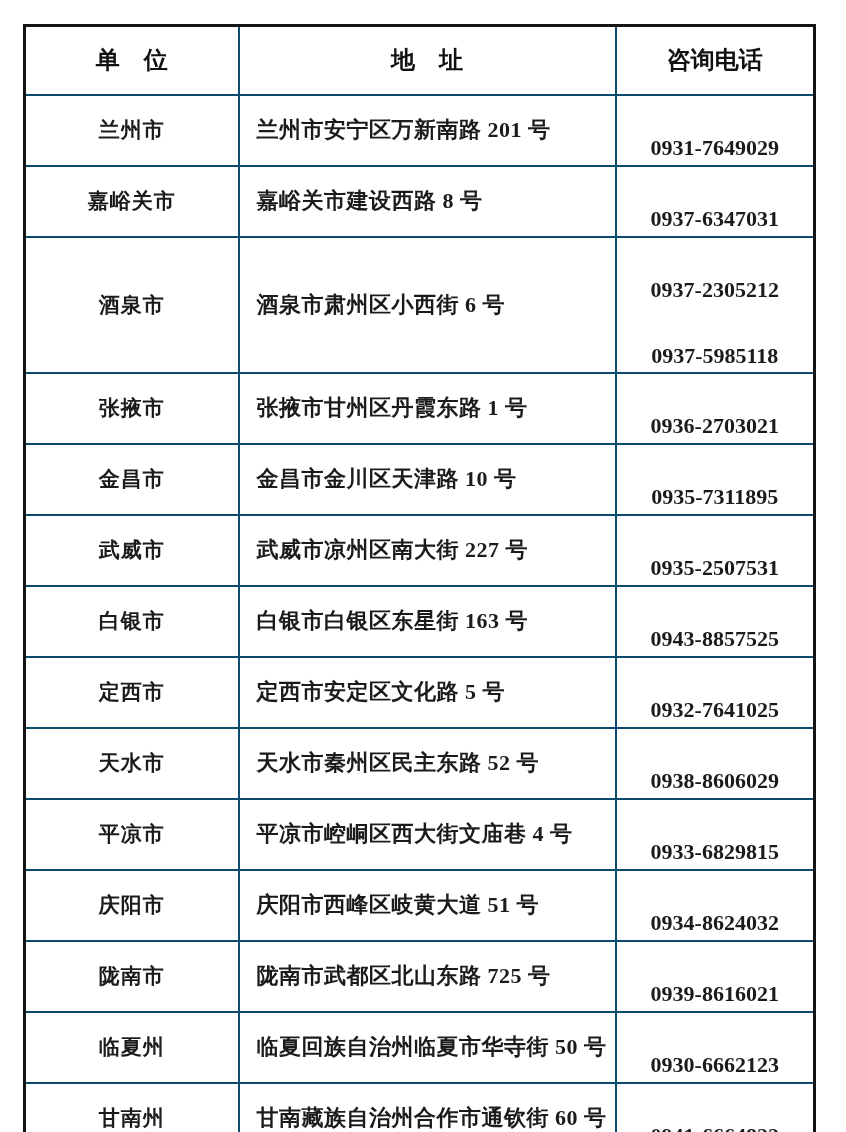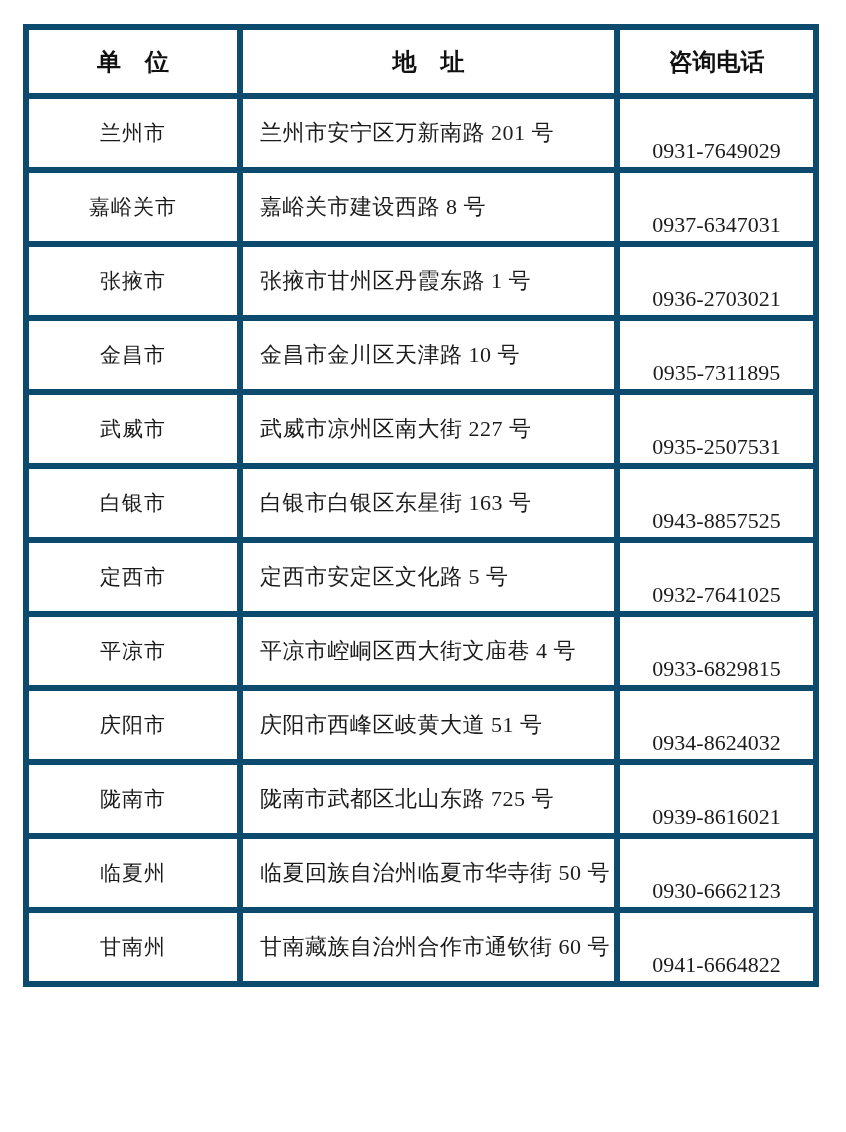--- a/index.html
+++ b/index.html
@@ -23,26 +23,26 @@
     left: 23px;
     top: 24px;
     width: 790px;
     border-collapse: collapse;
     table-layout: fixed;
     background: #ffffff;
   }
   table.contact-table { border: 3px solid #141414; }
   table.contact-table th,
   table.contact-table td {
-    border: 6px solid #0c4a6e;
+    border: 2px solid #0c4a6e;
     vertical-align: middle;
     overflow: hidden;
   }
   table.contact-table thead tr { height: 69px; }
-  table.contact-table tbody tr { height: 71px; }
+  table.contact-table tbody tr { height: 71px; font-weight: bold; }
   th.h-cell {
     font-family: "Liberation Sans", "DejaVu Sans", sans-serif;
     font-weight: 700;
     font-size: 24px;
     text-align: center;
     color: #111111;
   }
   td.unit-cell {
     text-align: center;
     font-size: 21px;
@@ -89,20 +89,28 @@
           </td>
         </tr>
         <tr>
           <td class="unit-cell">嘉峪关市</td>
           <td class="address-cell">嘉峪关市建设西路 8 号</td>
           <td class="phone-cell">
             <div class="phone-line">0937-6347031</div>
           </td>
         </tr>
         <tr>
+          <td class="unit-cell">酒泉市</td>
+          <td class="address-cell">酒泉市肃州区小西街 6 号</td>
+          <td class="phone-cell">
+            <div class="phone-line">0937-2305212</div>
+            <div class="phone-line">0937-5985118</div>
+          </td>
+        </tr>
+        <tr>
           <td class="unit-cell">张掖市</td>
           <td class="address-cell">张掖市甘州区丹霞东路 1 号</td>
           <td class="phone-cell">
             <div class="phone-line">0936-2703021</div>
           </td>
         </tr>
         <tr>
           <td class="unit-cell">金昌市</td>
           <td class="address-cell">金昌市金川区天津路 10 号</td>
           <td class="phone-cell">
@@ -121,20 +129,27 @@
           <td class="address-cell">白银市白银区东星街 163 号</td>
           <td class="phone-cell">
             <div class="phone-line">0943-8857525</div>
           </td>
         </tr>
         <tr>
           <td class="unit-cell">定西市</td>
           <td class="address-cell">定西市安定区文化路 5 号</td>
           <td class="phone-cell">
             <div class="phone-line">0932-7641025</div>
+          </td>
+        </tr>
+        <tr>
+          <td class="unit-cell">天水市</td>
+          <td class="address-cell">天水市秦州区民主东路 52 号</td>
+          <td class="phone-cell">
+            <div class="phone-line">0938-8606029</div>
           </td>
         </tr>
         <tr>
           <td class="unit-cell">平凉市</td>
           <td class="address-cell">平凉市崆峒区西大街文庙巷 4 号</td>
           <td class="phone-cell">
             <div class="phone-line">0933-6829815</div>
           </td>
         </tr>
         <tr>

